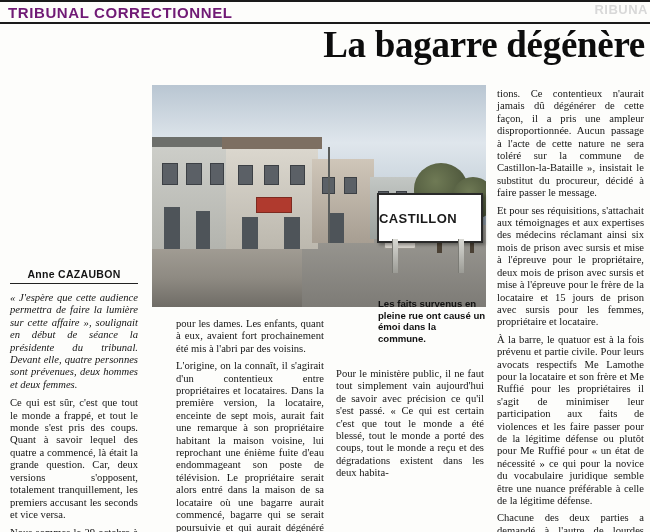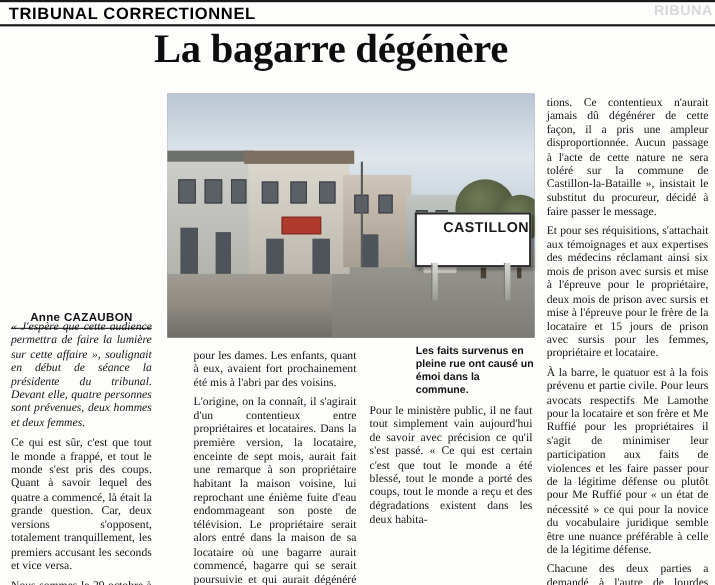--- a/index.html
+++ b/index.html
@@ -34,21 +34,21 @@
     overflow: hidden;
   }
   .rubric {
     position: absolute;
     left: 8px;
     top: 2px;
     font-family: "Liberation Sans", sans-serif;
     font-weight: bold;
     font-size: 15px;
     letter-spacing: 0.6px;
-    color: #000000;
+    color: #701a75;
   }
   .ghost-text {
     position: absolute;
     right: 2px;
     top: 0px;
     font-family: "Liberation Sans", sans-serif;
     font-weight: bold;
     font-size: 13px;
     color: #d8d8d8;
     letter-spacing: 0.5px;
@@ -57,39 +57,39 @@
   .headline {
     position: absolute;
     left: 140px;
     top: 24px;
     width: 505px;
     font-family: "Liberation Serif", serif;
     font-weight: bold;
     font-size: 37px;
     line-height: 42px;
     color: #0d0d0d;
-    text-align: left;
+    text-align: right;
     letter-spacing: -0.3px;
   }
   
   .chapeau {
     position: absolute;
     left: 10px;
     top: 88px;
     width: 128px;
     font-family: "Liberation Serif", serif;
     font-weight: bold;
     font-size: 13.6px;
     line-height: 18.5px;
     color: #111;
   }
   .byline {
     position: absolute;
     left: 10px;
-    top: 283px;
+    top: 268px;
     width: 128px;
     text-align: center;
     font-family: "Liberation Sans", sans-serif;
     font-weight: bold;
     font-size: 10.5px;
     letter-spacing: 0.3px;
     border-bottom: 1px solid #222;
     padding-bottom: 3px;
   }
   .quote-block {
@@ -201,23 +201,23 @@
     height: 46px;
     background: #ffffff;
     border: 2px solid #2a2a2a;
     box-shadow: 2px 2px 3px rgba(0,0,0,0.35);
   }
   .village-sign .lines {
     font-family: "Liberation Sans", sans-serif;
     font-weight: bold;
     font-size: 13px;
     line-height: 16px;
-    text-align: right;
+    text-align: left;
     color: #1a1a1a;
-    padding-top: 4px;
+    padding-top: 16px;
     letter-spacing: 0.4px;
   }
   .sign-posts {
     position: absolute;
     left: 392px;
     top: 239px;
     width: 72px;
     height: 34px;
   }
   .sign-posts span {
@@ -225,21 +225,21 @@
     top: 0;
     width: 5px;
     height: 34px;
     background: linear-gradient(#d9d9d4, #9b9b95);
     border-left: 1px solid #7b7b75;
   }
   
   .caption {
     position: absolute;
     left: 378px;
-    top: 314px;
+    top: 298px;
     width: 108px;
     font-family: "Liberation Sans", sans-serif;
     font-weight: bold;
     font-size: 9.6px;
     line-height: 11.6px;
     color: #111;
   }
   
   .col {
     position: absolute;

